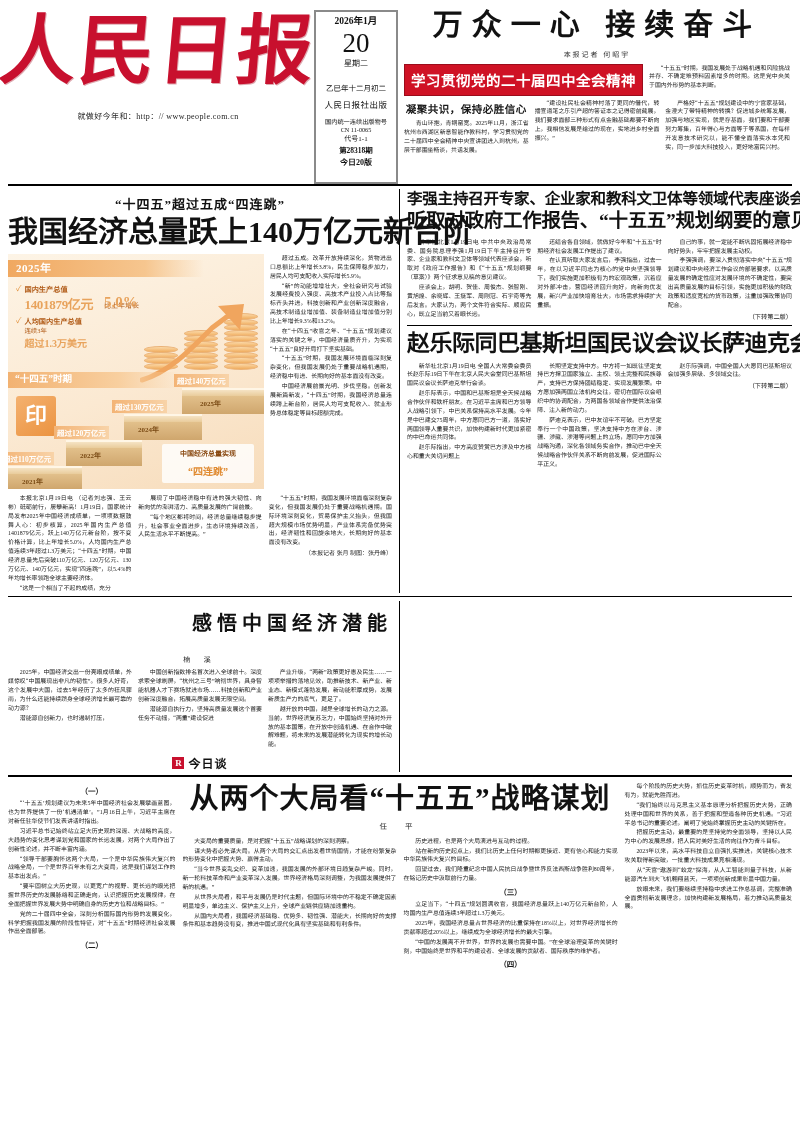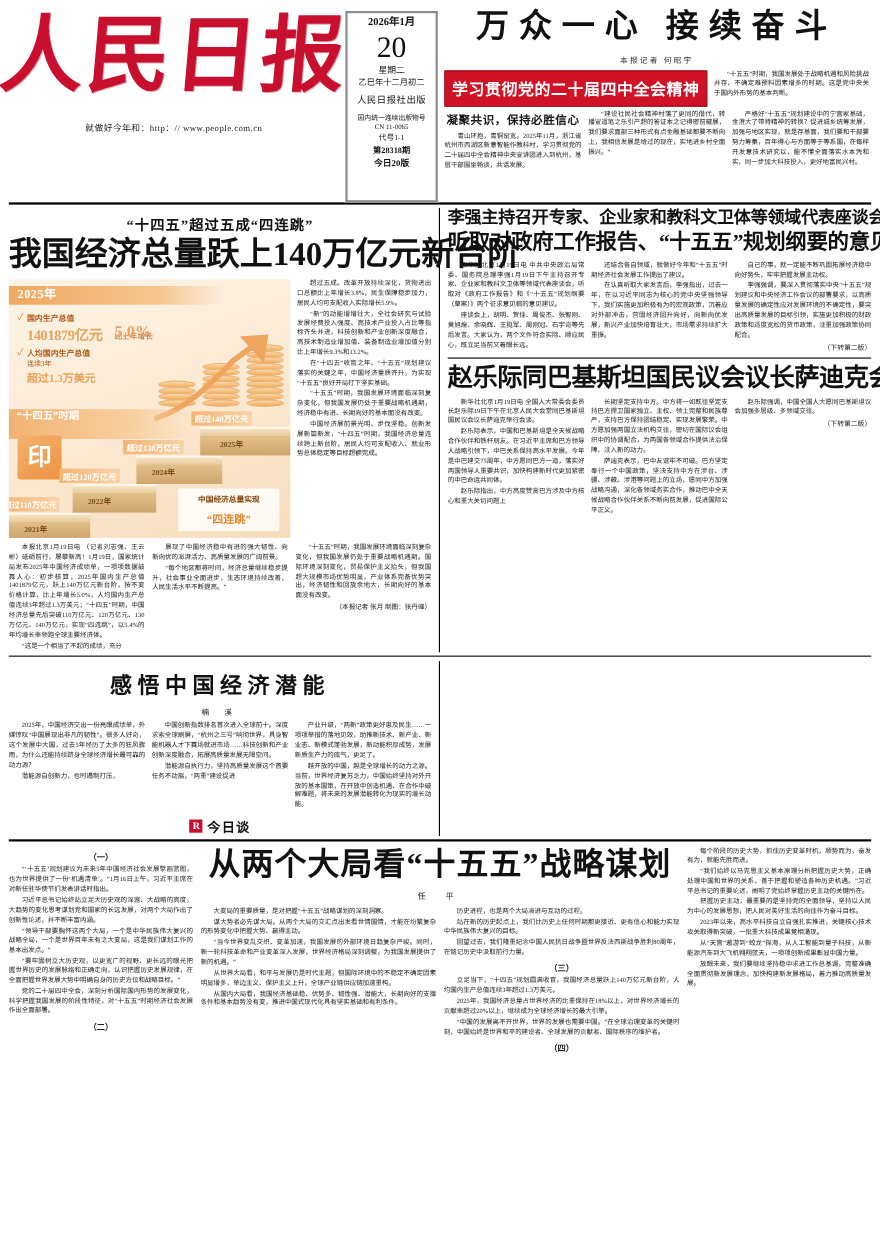--- a/index.html
+++ b/index.html
@@ -38,21 +38,21 @@
   }
   .dateblock {
     width: 84px; border: 2px solid #8a8a8a; background: #fff;
     padding: 4px 3px 5px 3px; margin-top: 4px; margin-left: 6px;
     display: flex; flex-direction: column; align-items: center;
     text-align: center; line-height: 1.25;
   }
   .dateblock .ym { font-size: 9.5px; font-weight: 700; margin-bottom: 1px; }
   .dateblock .day { font-size: 27px; font-weight: 400; line-height: 1; margin: 1px 0 2px; font-family: "Liberation Serif", serif; }
   .dateblock .wk { font-size: 8px; }
-  .dateblock .lunar { font-size: 7.5px; margin-top: 1px; }
+  .dateblock .lunar { font-size: 7.5px; margin-top: 15px; }
   .dateblock .pub { font-size: 8.5px; margin-top: 7px; letter-spacing: .5px; }
   .dateblock .meta { font-size: 6.2px; margin-top: 7px; }
   .dateblock .cn { font-size: 6.2px; }
   .dateblock .code { font-size: 7px; margin-top: 2px; }
   .dateblock .issue { font-size: 7.5px; margin-top: 2px; font-weight: 700; }
   .dateblock .pages { font-size: 8px; margin-top: 2px; font-weight: 700; }
 
   
   .top-right { flex: 0 0 392px; padding: 2px 0 0 6px; }
   .tr-head {
@@ -118,21 +118,21 @@
   .coins { position: absolute; right: 4px; top: 28px; width: 120px; height: 86px; }
   .coin-stack { position: absolute; bottom: 0; }
   .coin {
     width: 34px; height: 7px; border-radius: 50%;
     background: linear-gradient(180deg,#fbd9a8,#f0ac5d);
     margin-bottom: -1.5px; border: .5px solid #eab277;
   }
   .arrow-svg { position: absolute; right: 2px; top: 20px; }
 
   .ig-periodbar {
-    position: absolute; left: 0; top: 118px; width: 170px; height: 27px;
+    position: absolute; left: 0; top: 118px; width: 170px; height: 16px;
     background: linear-gradient(90deg,#f2b272 0%, #f8cf9f 65%, rgba(248,207,159,0) 100%);
     color: #fff; font-size: 9.5px; font-weight: 700; line-height: 15px; padding-left: 7px;
   }
   .stamp {
     position: absolute; left: 8px; top: 142px; width: 40px; height: 40px;
     background: linear-gradient(145deg,#f4b170,#eb9340); border-radius: 3px;
     color: #fff; font-size: 22px; font-weight: 700; text-align: center; line-height: 40px;
   }
   .step {
     position: absolute;
@@ -164,21 +164,21 @@
   .rt-cols > div { flex: 1; }
   .mini-head { font-size: 10.5px; font-weight: 700; text-align: center; margin: 3px 0 2px; letter-spacing: .5px; }
   .sec-head-1 { font-size: 15.5px; font-weight: 700; text-align: center; letter-spacing: -.2px; line-height: 1.25; white-space: nowrap; }
   .sec-head-2 { font-size: 19.5px; font-weight: 700; text-align: center; letter-spacing: -.3px; line-height: 1.25; margin-top: 1px; white-space: nowrap; }
   .sec-head-big { font-size: 23px; font-weight: 700; text-align: center; letter-spacing: -.5px; line-height: 1.2; white-space: nowrap; }
   .cont-note { font-size: 6.2px; text-align: right; margin-top: 2px; }
 
   
   .lower { display: flex; margin-top: 4px; }
   .lower-left { width: 392px; padding-right: 7px; border-right: 1px solid #000; }
-  .comment-title { text-align: center; font-size: 20px; font-weight: 700; letter-spacing: 5px; margin: 6px 0 6px; }
+  .comment-title { text-align: right; font-size: 20px; font-weight: 700; letter-spacing: 5px; margin: 6px 0 18px; }
   .comment-by { text-align: center; font-size: 7px; letter-spacing: 6px; margin-bottom: 4px; color: #222; }
   .badge-row { display: flex; justify-content: center; align-items: center; gap: 4px; margin-top: 4px; }
   .r-badge {
     background: #c8102e; color: #fff; font-weight: 700; font-size: 9px;
     width: 12px; height: 12px; line-height: 12px; text-align: center;
     font-family: "Liberation Serif", serif;
   }
   .badge-text { font-size: 12px; font-weight: 700; letter-spacing: 1px; }
 
   

